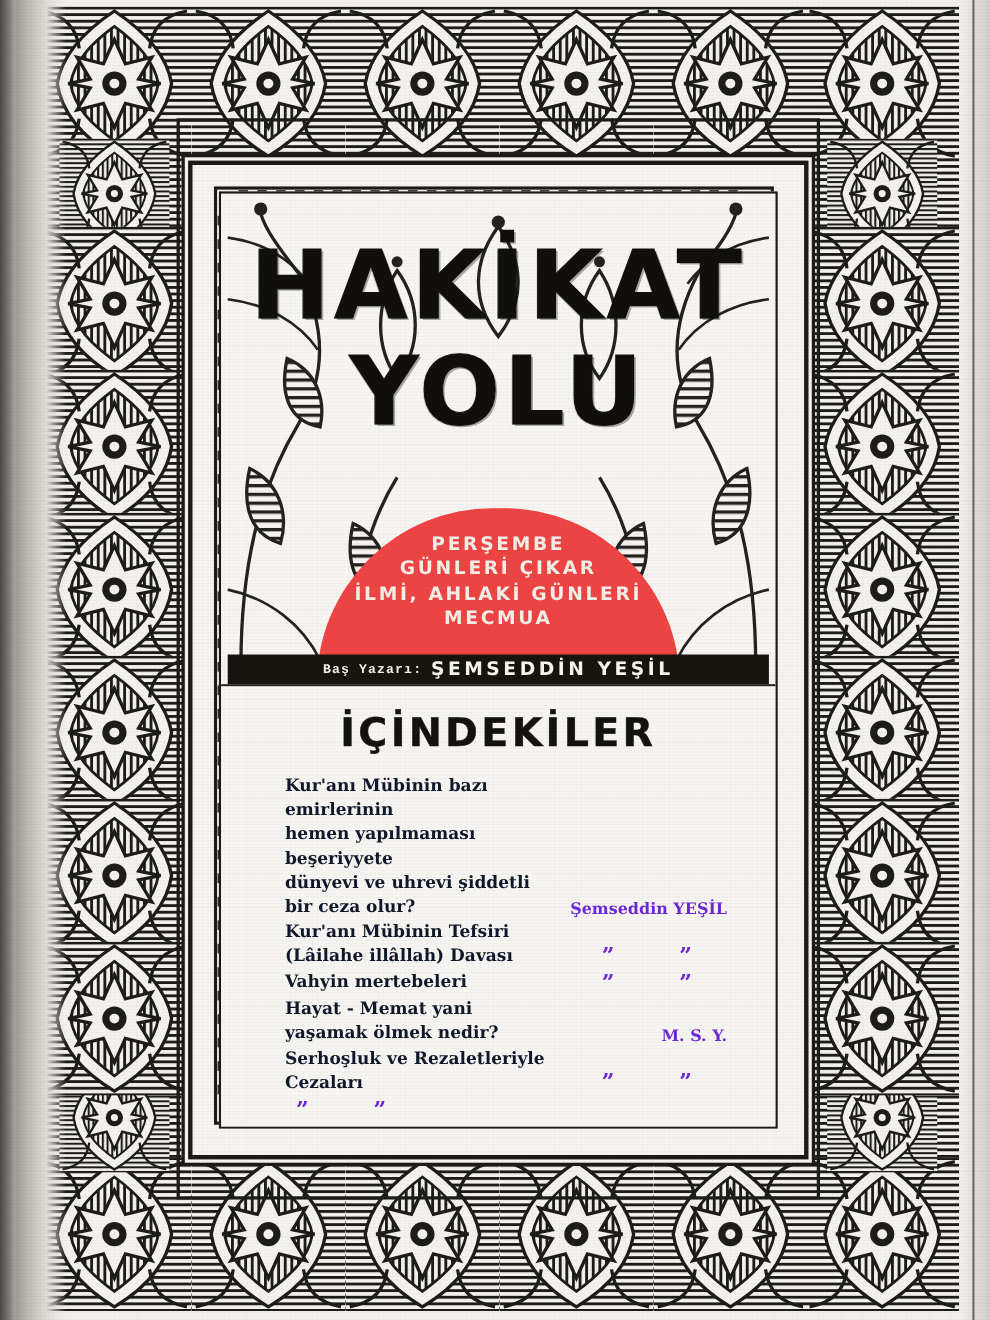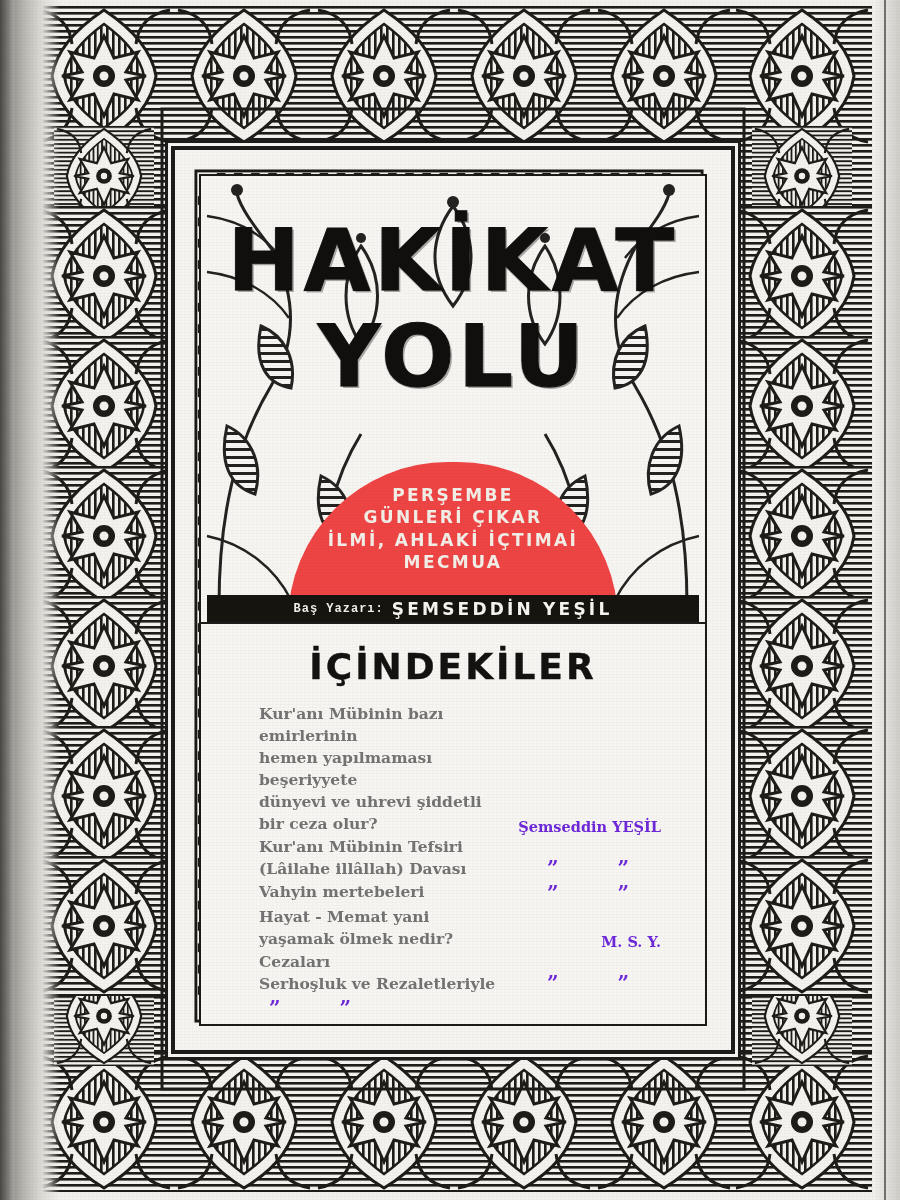--- a/index.html
+++ b/index.html
@@ -204,21 +204,21 @@
     display: flex;
     justify-content: space-between;
     align-items: flex-start;
     margin-bottom: 1px;
   }
   .toc-lines {
     font-family: "DejaVu Serif", serif;
     font-weight: bold;
     font-size: 15.5px;
     line-height: 1.42;
-    color: #737373;
+    color: #0f172a;
     max-width: 330px;
   }
   .toc-author {
     font-family: "DejaVu Serif", serif;
     font-size: 14.5px;
     font-weight: bold;
     color: #6d28d9;
     white-space: nowrap;
     align-self: flex-end;
     padding-left: 10px;
@@ -532,21 +532,21 @@
 
         <div class="title-wrap">
           <div class="title-line one">HAKİKAT</div>
           <div class="title-line two">YOLU</div>
         </div>
 
         <div class="dome">
           <div class="dome-text">
             <div>PERŞEMBE</div>
             <div>GÜNLERİ ÇIKAR</div>
-            <div>İLMİ, AHLAKİ İÇTIMAİ</div>
+            <div>İLMİ, AHLAKİ GÜNLERİ</div>
             <div>MECMUA</div>
           </div>
         </div>
 
         <div class="byline-bar">
           <span class="byline-small">Baş Yazarı:</span>
           <span class="byline-big">ŞEMSEDDİN  YEŞİL</span>
         </div>
       </div>
 
@@ -583,22 +583,22 @@
           <div class="toc-entry">
             <div class="toc-lines">
               <div>Hayat - Memat yani</div>
               <div>yaşamak  ölmek nedir?</div>
             </div>
             <div class="toc-author">M. S. Y.</div>
           </div>
 
           <div class="toc-entry">
             <div class="toc-lines">
+              <div>Serhoşluk ve Rezaletleriyle</div>
               <div>Cezaları</div>
-              <div>Serhoşluk ve Rezaletleriyle</div>
             </div>
             <div class="toc-author ditto">”        ”</div>
           </div>
 
           <div class="toc-entry">
             <div class="toc-author ditto">”        ”</div>
           </div>
 
         </div>
 

